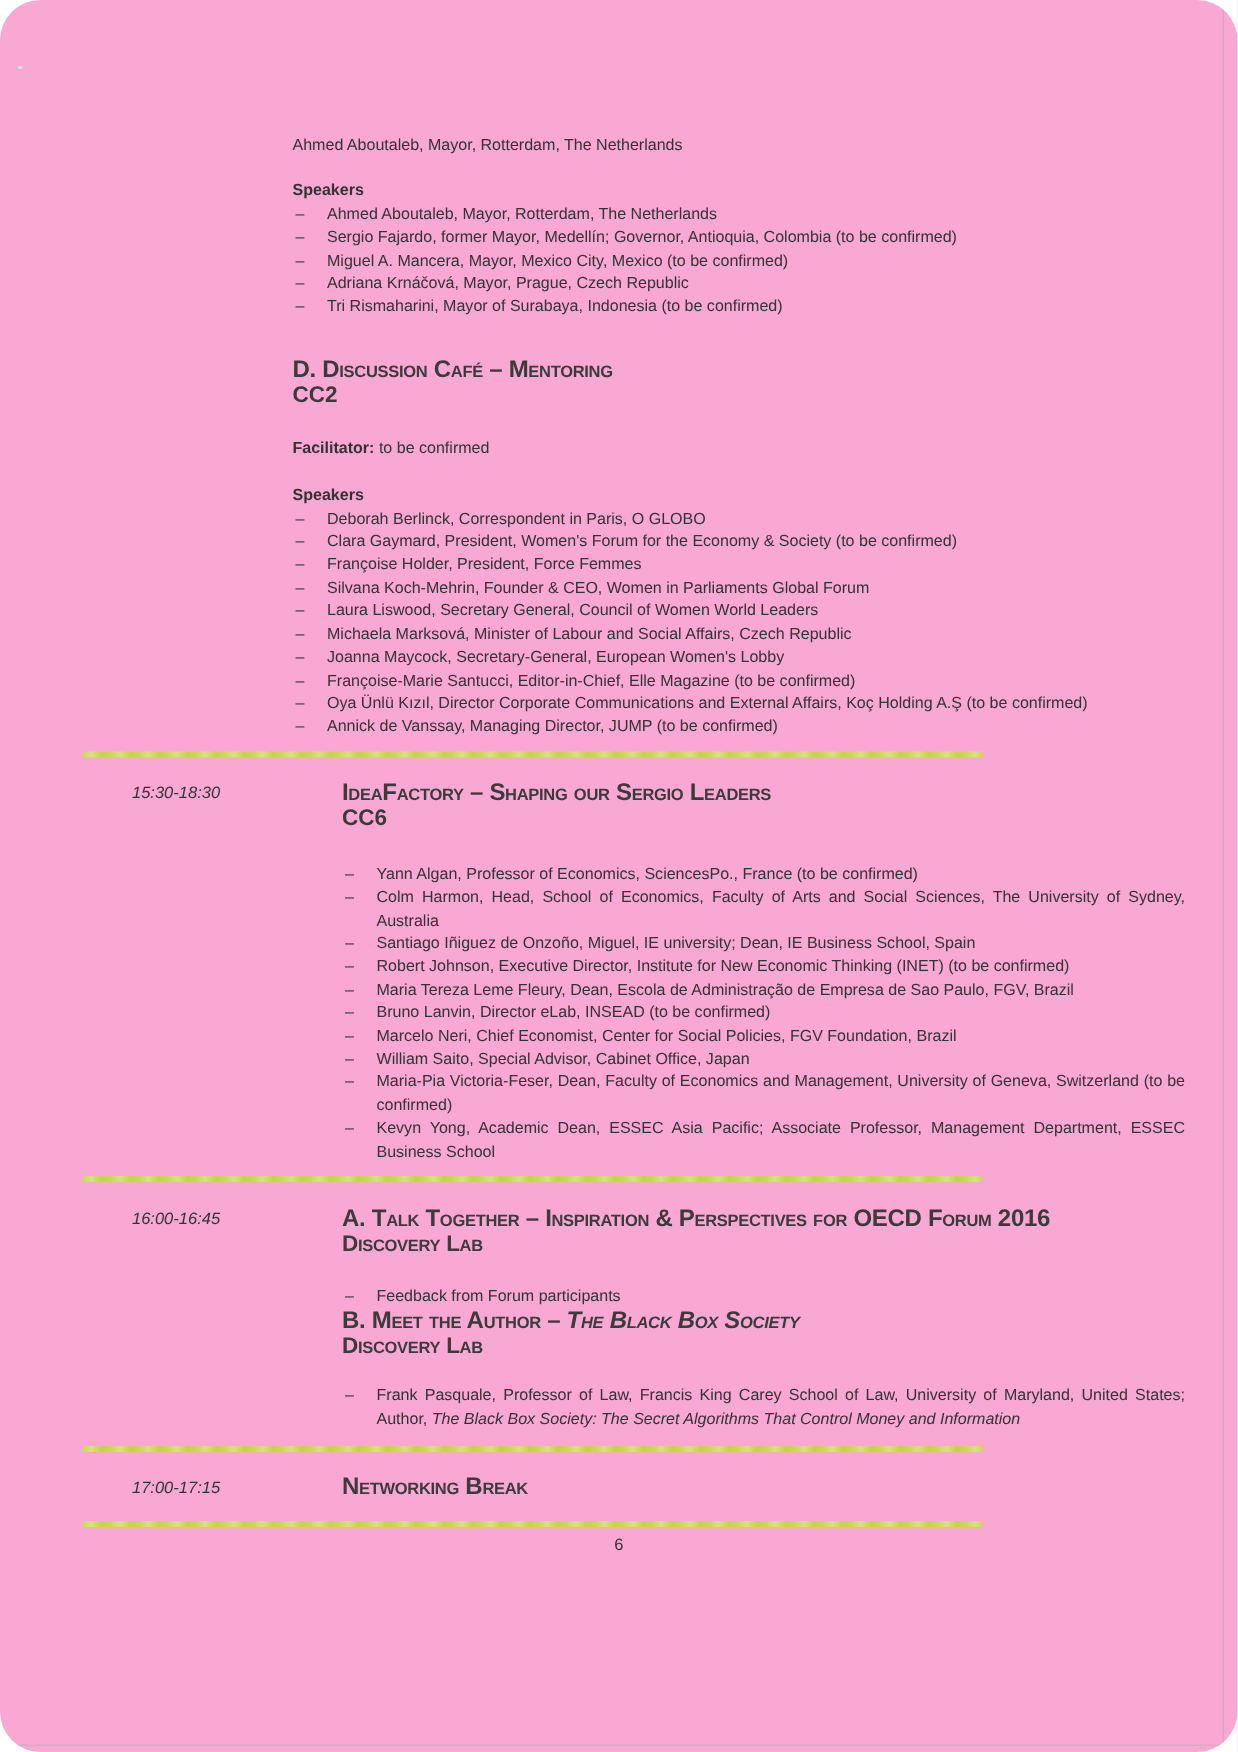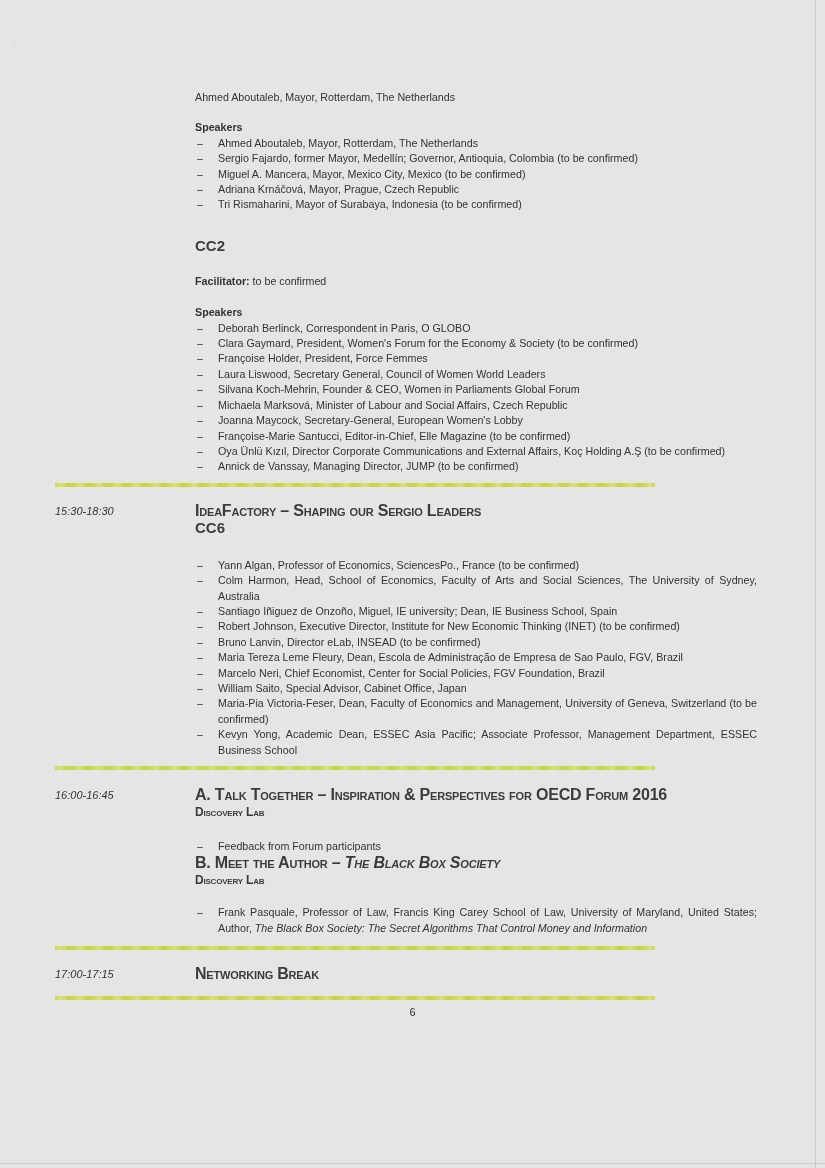--- a/index.html
+++ b/index.html
@@ -1,43 +1,44 @@
 <!DOCTYPE html>
 <html style="--accent: #cbd952;"><head>
 <meta charset="utf-8">
 <style>
   * { margin:0; padding:0; box-sizing:border-box; }
   html,body { background:#ffffff; }
   .page {
     position:relative;
     width:825px; height:1168px;
-    background:#e5e5e5;
+    background:#f9a8d4;
     overflow:hidden;
     font-family:"Liberation Sans","DejaVu Sans",sans-serif;
     color:#333;
+    border-radius:27px;
   }
   .content { padding-top:90px; }
-  .row { display:flex; padding-left:55px; }
+  .row { display:flex; padding-left:88px; }
   .time-col { flex:0 0 140px; width:140px; font-style:italic; font-size:11px; color:#333; padding-top:3px; }
   .main-col { flex:0 0 562px; width:562px; }
   .indent { padding-left:195px; padding-right:68px; }
 
   .body-text { font-size:10.7px; line-height:15.4px; color:#333; }
   .b { font-weight:bold; }
   .it { font-style:italic; }
 
   .h-main {
     font-variant:small-caps;
     font-weight:bold;
     font-size:16px; line-height:18px;
     letter-spacing:-0.2px;
     color:#3b3b3b;
   }
   .room { font-weight:bold; font-size:15px; line-height:16px; color:#3b3b3b; }
-  .room.sc { font-variant:small-caps; font-size:12px; letter-spacing:-0.2px; }
+  .room.sc { font-variant:small-caps; font-size:15px; letter-spacing:-0.2px; }
 
   .speaker-list .li { position:relative; padding-left:23px; text-align:justify; }
   .speaker-list .li::before { content:"–"; position:absolute; left:2px; top:0; }
 
   .divider {
     margin-left:55px; width:600px; height:4px; border-radius:1px;
     background:repeating-linear-gradient(90deg,
       var(--accent,#cbd952) 0px, #d8e378 6px, #c3d445 13px, var(--accent,#cbd952) 19px);
   }
 
@@ -65,29 +66,30 @@
       <div class="body-text b mt15">Speakers</div>
       <div class="body-text speaker-list">
           <div class="li"><span>Ahmed Aboutaleb, Mayor, Rotterdam, The Netherlands</span><span class="it"></span></div>
           <div class="li"><span>Sergio Fajardo, former Mayor, Medellín; Governor, Antioquia, Colombia (to be confirmed)</span><span class="it"></span></div>
           <div class="li"><span>Miguel A. Mancera, Mayor, Mexico City, Mexico (to be confirmed)</span><span class="it"></span></div>
           <div class="li"><span>Adriana Krnáčová, Mayor, Prague, Czech Republic</span><span class="it"></span></div>
           <div class="li"><span>Tri Rismaharini, Mayor of Surabaya, Indonesia (to be confirmed)</span><span class="it"></span></div>
         </div>
 
       <div class="mt25">
+        <div class="h-main">D. Discussion Café – Mentoring</div>
         <div class="room">CC2</div>
         <div class="body-text mt20"><span class="b">Facilitator:</span><span> to be confirmed</span></div>
         <div class="body-text b mt16">Speakers</div>
         <div class="body-text speaker-list">
             <div class="li"><span>Deborah Berlinck, Correspondent in Paris, O GLOBO</span><span class="it"></span></div>
             <div class="li"><span>Clara Gaymard, President, Women's Forum for the Economy &amp; Society (to be confirmed)</span><span class="it"></span></div>
             <div class="li"><span>Françoise Holder, President, Force Femmes</span><span class="it"></span></div>
+            <div class="li"><span>Silvana Koch-Mehrin, Founder &amp; CEO, Women in Parliaments Global Forum</span><span class="it"></span></div>
             <div class="li"><span>Laura Liswood, Secretary General, Council of Women World Leaders</span><span class="it"></span></div>
-            <div class="li"><span>Silvana Koch-Mehrin, Founder &amp; CEO, Women in Parliaments Global Forum</span><span class="it"></span></div>
             <div class="li"><span>Michaela Marksová, Minister of Labour and Social Affairs, Czech Republic</span><span class="it"></span></div>
             <div class="li"><span>Joanna Maycock, Secretary-General, European Women's Lobby</span><span class="it"></span></div>
             <div class="li"><span>Françoise-Marie Santucci, Editor-in-Chief, Elle Magazine (to be confirmed)</span><span class="it"></span></div>
             <div class="li"><span>Oya Ünlü Kızıl, Director Corporate Communications and External Affairs, Koç Holding A.Ş (to be confirmed)</span><span class="it"></span></div>
             <div class="li"><span>Annick de Vanssay, Managing Director, JUMP (to be confirmed)</span><span class="it"></span></div>
           </div>
       </div>
     </div>
 
     <div class="divider mt8"></div>
@@ -95,22 +97,22 @@
     <div class="row mt15">
       <div class="time-col">15:30-18:30</div>
       <div class="main-col">
         <div class="h-main">IdeaFactory – Shaping our Sergio Leaders</div>
         <div class="room">CC6</div>
         <div class="body-text speaker-list mt22">
             <div class="li"><span>Yann Algan, Professor of Economics, SciencesPo., France (to be confirmed)</span><span class="it"></span></div>
             <div class="li"><span>Colm Harmon, Head, School of Economics, Faculty of Arts and Social Sciences, The University of Sydney, Australia</span><span class="it"></span></div>
             <div class="li"><span>Santiago Iñiguez de Onzoño, Miguel, IE university; Dean, IE Business School, Spain</span><span class="it"></span></div>
             <div class="li"><span>Robert Johnson, Executive Director, Institute for New Economic Thinking (INET) (to be confirmed)</span><span class="it"></span></div>
+            <div class="li"><span>Maria Tereza Leme Fleury, Dean, Escola de Administração de Empresa de Sao Paulo, FGV, Brazil</span><span class="it"></span></div>
             <div class="li"><span>Bruno Lanvin, Director eLab, INSEAD (to be confirmed)</span><span class="it"></span></div>
-            <div class="li"><span>Maria Tereza Leme Fleury, Dean, Escola de Administração de Empresa de Sao Paulo, FGV, Brazil</span><span class="it"></span></div>
             <div class="li"><span>Marcelo Neri, Chief Economist, Center for Social Policies, FGV Foundation, Brazil</span><span class="it"></span></div>
             <div class="li"><span>William Saito, Special Advisor, Cabinet Office, Japan</span><span class="it"></span></div>
             <div class="li"><span>Maria-Pia Victoria-Feser, Dean, Faculty of Economics and Management, University of Geneva, Switzerland (to be confirmed)</span><span class="it"></span></div>
             <div class="li"><span>Kevyn Yong, Academic Dean, ESSEC Asia Pacific; Associate Professor, Management Department, ESSEC Business School</span><span class="it"></span></div>
           </div>
       </div>
     </div>
 
     <div class="divider mt8"></div>
 

